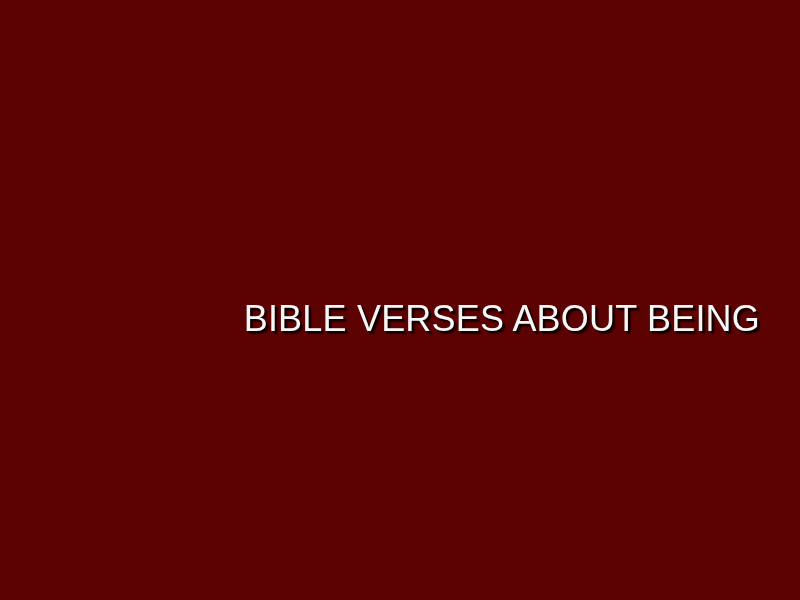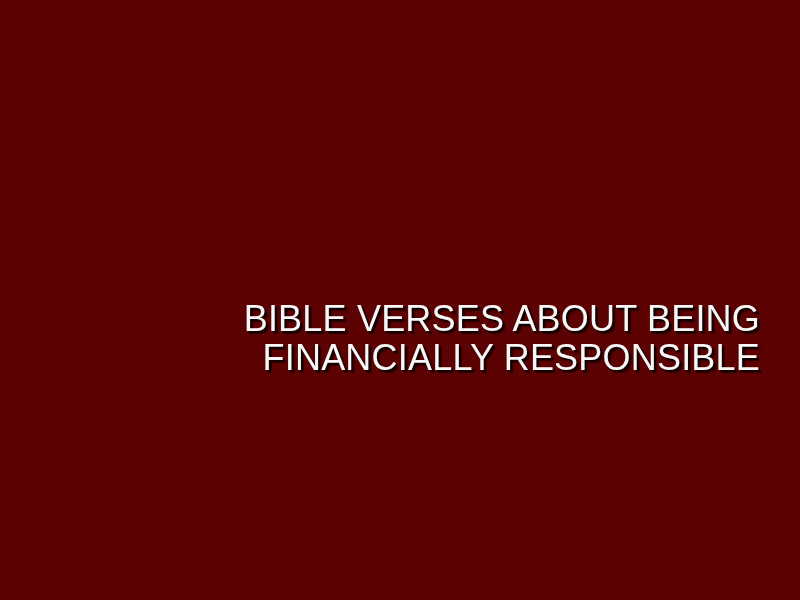--- a/index.html
+++ b/index.html
@@ -56,16 +56,15 @@
       3px 3px 1px rgba(0, 0, 0, 0.55);
   }
 </style>
 </head>
 <body>
 
 <div class="poster">
 
   <div class="title-block">
     <span class="title-line">BIBLE VERSES ABOUT BEING</span>
-    <span class="title-line">FINANCIALLY RESPONSIBLE</span>
   </div>
 
 </div>
 
 </body></html>

